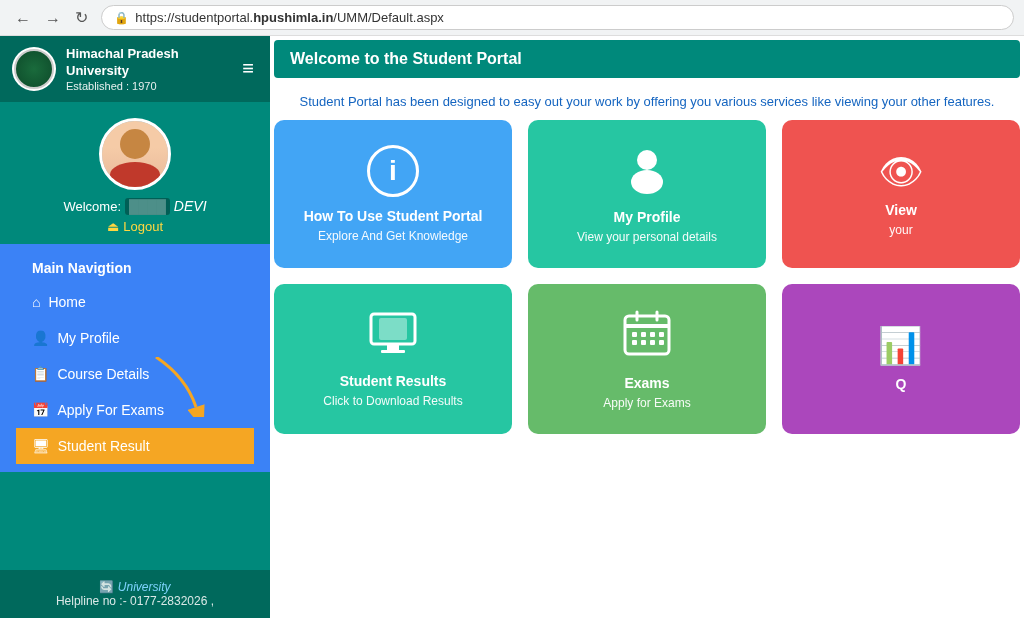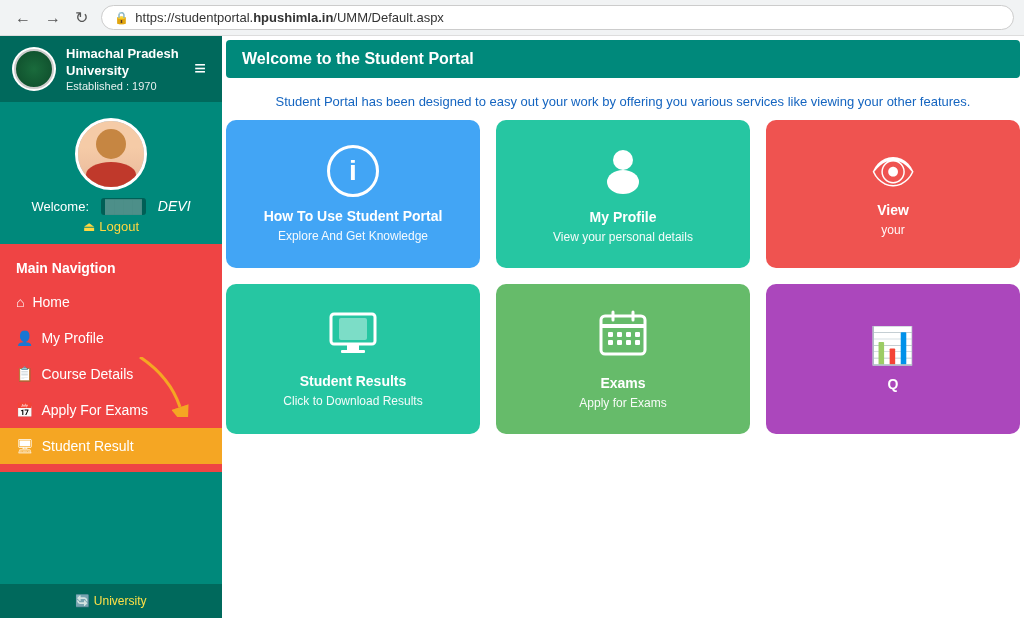--- a/index.html
+++ b/index.html
@@ -44,21 +44,21 @@
 
     
     .app-container {
       display: flex;
       flex: 1;
       overflow: hidden;
     }
 
     
     .sidebar {
-      width: 222px;
+      width: 270px;
       background: #00897b;
       display: flex;
       flex-direction: column;
       color: white;
       flex-shrink: 0;
     }
     .sidebar-header {
       background: #00695c;
       display: flex;
       align-items: center;
@@ -158,22 +158,22 @@
       cursor: pointer;
       font-size: 13px;
       display: flex;
       align-items: center;
       gap: 4px;
       margin-top: 4px;
     }
 
     
     .nav-section {
-      background: #ef4444;
-      padding: 8px 0;
+      background: #3b82f6;
+      padding: 8px 16px;
     }
     .nav-title {
       color: white;
       font-weight: bold;
       font-size: 14px;
       padding: 8px 16px;
     }
     .nav-item {
       display: flex;
       align-items: center;
@@ -195,21 +195,21 @@
 
     
     .sidebar-footer {
       margin-top: auto;
       padding: 10px 16px;
       text-align: center;
       font-size: 12px;
       color: rgba(255,255,255,0.85);
       background: #00695c;
     }
-    .footer-link { color: #fde047; }
+    .footer-link { color: #7dd3fc; font-style: italic; }
 
     
     .main-content {
       flex: 1;
       background: white;
       overflow-y: auto;
       padding: 4px;
     }
     .welcome-banner {
       background: #00897b;
@@ -314,21 +314,21 @@
         <span class="university-name">Himachal Pradesh University</span>
         <span class="university-est">Established : 1970</span>
       </div>
       <button class="hamburger-btn">≡</button>
     </div>
 
     <div class="profile-section">
       <div class="avatar">
         <div class="avatar-face"></div>
       </div>
-      <div style="display:flex; align-items:center; gap:12px; font-size:13px; color:white;">
+      <div style="display:flex; align-items:center; gap:4px; font-size:13px; color:white;">
         <span>Welcome:</span>
         <span class="blurred-name">████</span>
         <span style="font-size:14px;color:#ffffff;font-style:italic;">DEVI</span>
       </div>
       <button class="logout-btn">
         <span>⏏</span>
         <span>Logout</span>
       </button>
     </div>
 
@@ -368,20 +368,21 @@
         <span class="nav-icon">🖥</span>
         <span>Student Result</span>
       </button>
     </div>
 
     <div class="sidebar-footer">
       <div>
         <span>🔄</span>
         <span class="footer-link">University</span>
       </div>
+      <div>Helpline no :- 0177-2832026 ,</div>
     </div>
 
   </div>
 
   <div class="main-content">
 
     <div class="welcome-banner">Welcome to the Student Portal</div>
 
     <div class="intro-text">
       <span style="color:#1565c0; cursor:pointer;">Student Portal</span>

